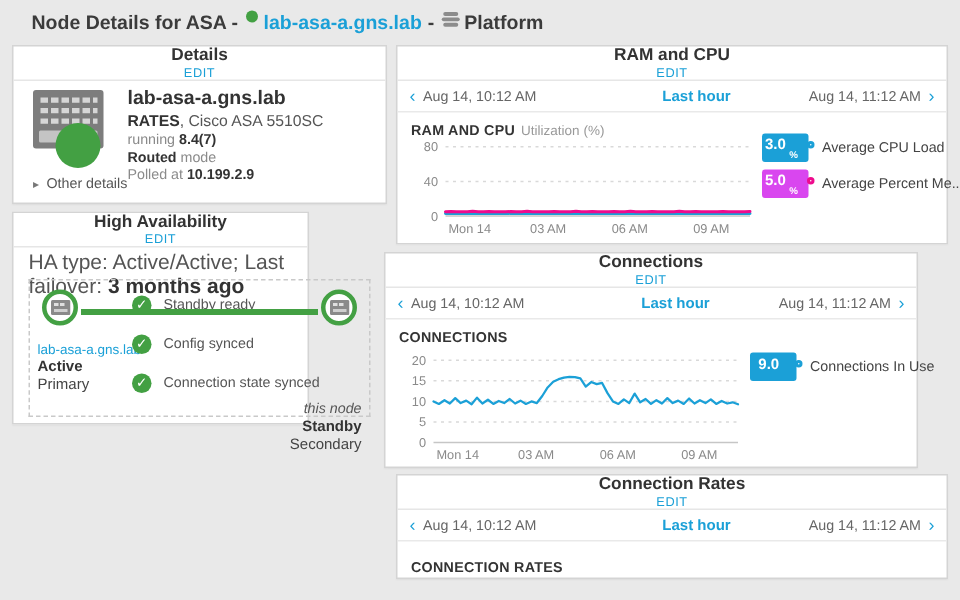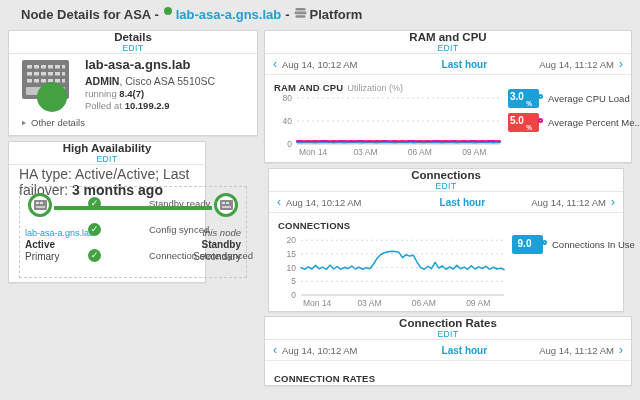--- a/index.html
+++ b/index.html
@@ -14,21 +14,21 @@
     display:flex; align-items:flex-start; font-size:13px; font-weight:bold; color:#3b3b3b;padding-left:11px; }
   .status-dot { width:8px; height:8px; border-radius:50%; background:#43a043; margin:0 4px 0 5px; flex:none; }
   .node-link { color:#1ba0d7; cursor:pointer; }
   .hdr-sep { margin:0 4px; }
   .stack-icon { margin-right:3px; display:inline-flex; }
   
   .panel { position:absolute; background:#fff; border:1px solid #d4d4d4; box-shadow:0 1px 1px rgba(0,0,0,.04); }
   #details-panel { left:8px;   top:30px;  width:250px; height:106px; }
   #ha-panel      { left:8px;   top:141px; width:198px; height:142px; }
   #ram-panel     { left:264px; top:30px;  width:368px; height:133px; }
-  #conn-panel    { left:268px; top:168px; width:356px; height:144px; }
+  #conn-panel    { left:256px; top:168px; width:356px; height:144px; }
   #rates-panel   { left:264px; top:316px; width:368px; height:70px;  }
   .panel-head { height:23px; border-bottom:1px solid #e6e6e6;
     display:flex; align-items:center; justify-content:space-between; padding:0 9px;flex-direction:column; }
   .panel-title { font-size:11.5px; font-weight:bold; color:#333; }
   .edit-link { font-size:8.5px; color:#1ba0d7; letter-spacing:.4px; cursor:pointer; }
   
   .timebar { height:21px; border-bottom:1px solid #e9e9e9;
     display:flex; align-items:center; justify-content:space-between; padding:0 8px;
     font-size:9.5px; color:#666; }
   .tb-side { display:flex; align-items:center; gap:5px; }
@@ -69,28 +69,28 @@
   .ha-box { position:absolute; left:10px; top:44px; width:228px; height:92px; border:1px dashed #c9c9c9; }
   .node-circle { position:absolute; top:6px; width:24px; height:24px; border:3px solid #43a043;
     border-radius:50%; background:#fff; z-index:2; display:flex; align-items:center; justify-content:center; }
   .node-circle.left  { left:8px; }
   .node-circle.right { right:8px; }
   .ha-line { position:absolute; left:34px; right:34px; top:19px; height:4px; background:#43a043; z-index:1; }
   .node-block { position:absolute; top:40px; font-size:10px; line-height:12px; }
   .node-block.left  { left:5px; }
   .node-block.right { right:5px; text-align:right; }
   .node-name { color:#1ba0d7; font-size:9px; cursor:pointer; }
-  .node-this { color:#555; font-size:9.5px; font-style:italic; }
+  .node-this { color:#555; font-size:9.5px; font-style:italic;margin-top:40px; }
   .node-state { font-weight:bold; color:#333; }
   .node-role { color:#444; }
   .check-row { position:absolute; left:68px; display:flex; align-items:center; }
   .check-row.r0 { top:10px; } .check-row.r1 { top:36px; } .check-row.r2 { top:62px; }
   .check-icon { width:13px; height:13px; border-radius:50%; background:#43a043; color:#fff;
     font-size:9px; line-height:13px; text-align:center; margin-right:8px; flex:none; }
-  .check-label { font-size:9.5px; color:#555; white-space:nowrap;margin-left:40px; }
+  .check-label { font-size:9.5px; color:#555; white-space:nowrap; }
   .rates-label-row { padding:12px 9px 0; font-size:9.5px; }
 </style>
 </head>
 <body>
 
 <div class="header">
   <span>Node Details for ASA -</span>
   <span class="status-dot"></span>
   <span class="node-link">lab-asa-a.gns.lab</span>
   <span class="hdr-sep">-</span>
@@ -132,25 +132,29 @@
           <rect x="34" y="20" width="5" height="3.5"></rect>
           <rect x="41" y="20" width="3" height="3.5"></rect>
       </g>
       <rect x="5" y="28" width="39" height="8" rx="1" fill="#c4c4c4"></rect>
       <circle cx="31" cy="38" r="15" fill="#43a043"></circle>
     </svg>
   </span>
   <div class="dev-text">
     <div class="hostname">lab-asa-a.gns.lab</div>
     <div class="dev-line model">
-      <b>ADMIN</b><span>, Cisco ASA 5510SC</span>
+      <b>RATES</b><span>, Cisco ASA 5510SC</span>
     </div>
     <div class="dev-line">
       <span>running</span>
       <b>8.4(7)</b>
+    </div>
+    <div class="dev-line">
+      <b>Routed</b>
+      <span>mode</span>
     </div>
     <div class="dev-line">
       <span>Polled at</span>
       <b>10.199.2.9</b>
     </div>
   </div>
   <div class="other-details">
     <span class="expand-arrow">▸</span>
     <span>Other details</span>
   </div>
@@ -244,21 +248,21 @@
   <div class="legend" id="ram-legend">
     <div class="legend-item">
       <span class="badge" style="background: rgb(27, 160, 215);">
         <span class="badge-val">3.0</span>
         <span class="badge-unit">%</span>
         <span class="badge-marker" style="border-color: rgb(27, 160, 215);"></span>
       </span>
       <span class="legend-label">Average CPU Load</span>
     </div>
     <div class="legend-item">
-      <span class="badge" style="background: #ef4444;">
+      <span class="badge" style="background: #d946ef;">
         <span class="badge-val">5.0</span>
         <span class="badge-unit">%</span>
         <span class="badge-marker" style="border-color: rgb(238, 11, 141);"></span>
       </span>
       <span class="legend-label">Average Percent Me...</span>
     </div>
   </div>
 </div>
 
 <div class="panel" id="conn-panel">

